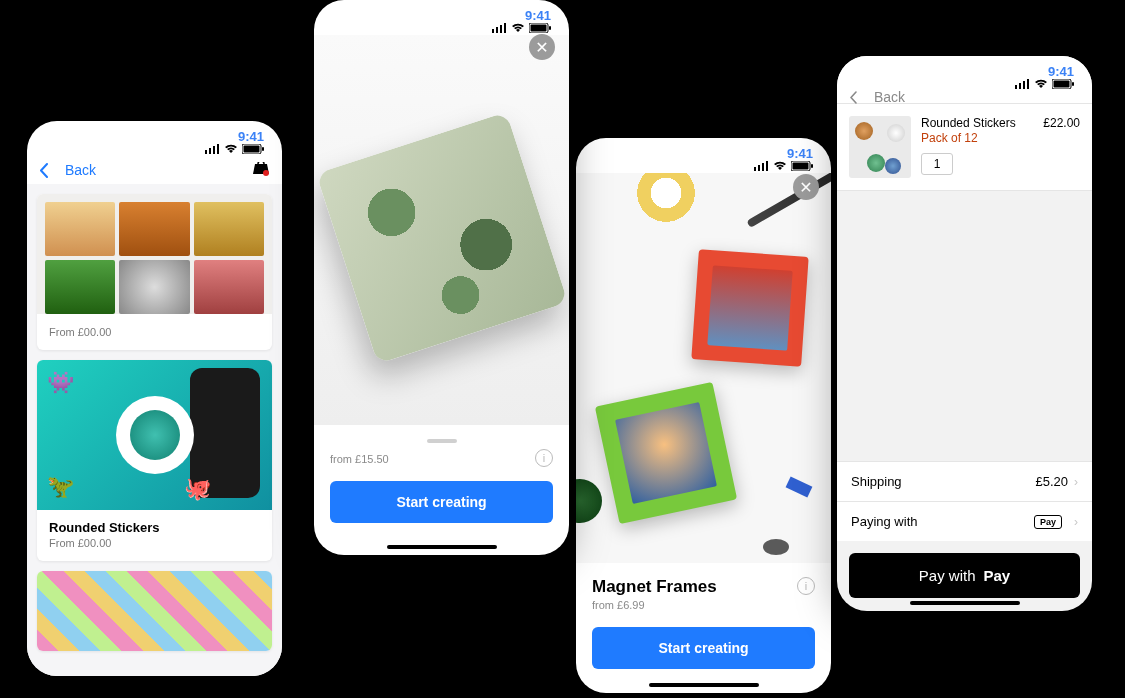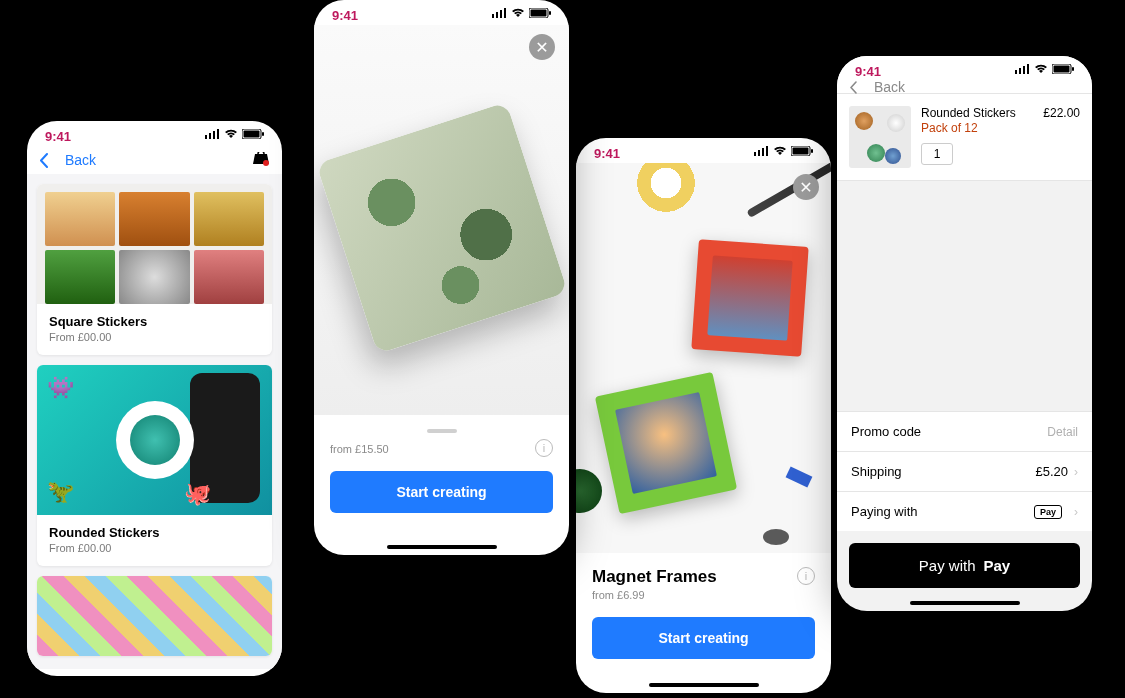--- a/index.html
+++ b/index.html
@@ -14,25 +14,26 @@
   .phone {
     position: absolute;
     background: #fff;
     border-radius: 30px;
     box-shadow: 0 8px 40px rgba(0,0,0,0.35);
     overflow: hidden;
   }
   .status-bar {
     display: flex;
     justify-content: space-between;
-    align-items: flex-start;
+    align-items: flex-end;
     padding: 8px 18px 2px;
     font-size: 13px;
     font-weight: 600;
-    color: #be185d;
+    color: #3b82f6;
+    flex-direction: column;
   }
   .status-icons {
     display: flex;
     gap: 4px;
     align-items: center;
   }
   .signal, .wifi, .battery { display: inline-block; }
   .signal svg, .wifi svg, .battery svg { display: block; }
 
   
@@ -177,21 +178,20 @@
     <div class="card">
       <div class="sq-stickers">
         <div class="thumb a"></div>
           <div class="thumb b"></div>
           <div class="thumb c"></div>
         <div class="thumb d"></div>
           <div class="thumb e"></div>
           <div class="thumb f"></div>
       </div>
       <div class="card-text">
-        <div class="card-title">Square Stickers</div>
         <div class="card-sub">From £00.00</div>
       </div>
     </div>
     <div class="card">
       <div class="rnd-stickers">
         <div class="phone-mock"></div>
         <div class="circle-sticker">
             <div class="inner"></div>
           </div>
         <span class="doodle" style="left:10px;top:10px;">👾</span>
@@ -348,24 +348,20 @@
         <div class="cart-pack">Pack of 12</div>
         <div class="qty-box">
             <span>1</span>
           </div>
       </div>
       <div class="cart-price">£22.00</div>
     </div>
     <div class="p4-spacer"></div>
     <div class="checkout-rows">
       <div class="row-item">
-        <span>Promo code</span>
-        <span class="row-detail">Detail</span>
-      </div>
-      <div class="row-item">
         <span>Shipping</span>
         <span style="display:flex;align-items:center;">
           <span class="row-price">£5.20</span>
           <span class="chevron">›</span>
         </span>
       </div>
       <div class="row-item">
         <span>Paying with</span>
         <span style="display:flex;align-items:center;gap:6px;">
           <span class="apple-pay-badge"> <span>Pay</span></span>

